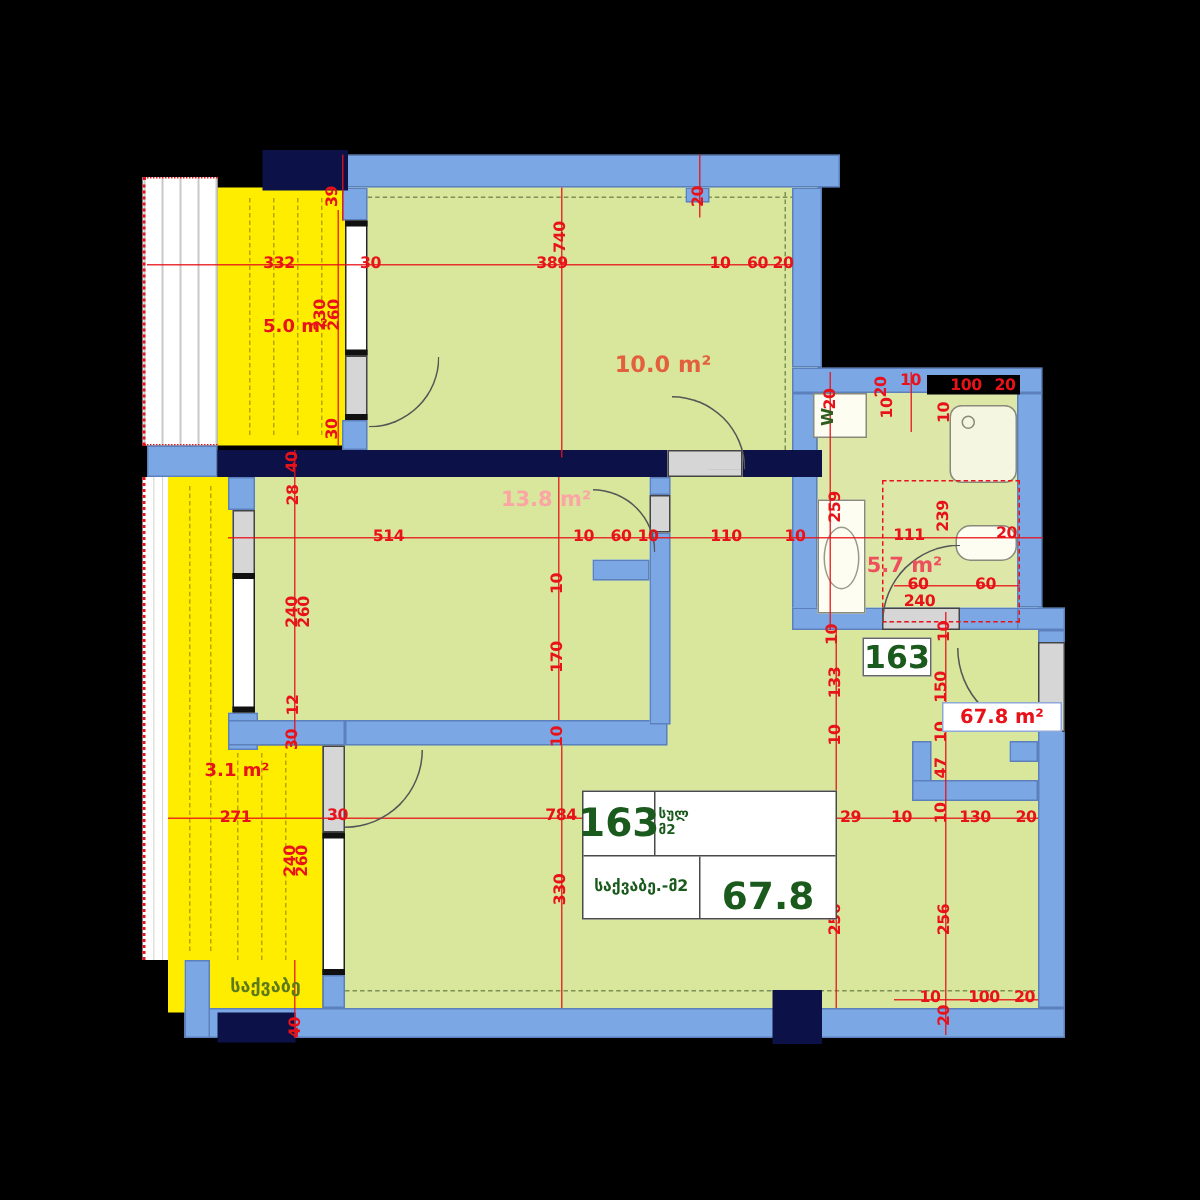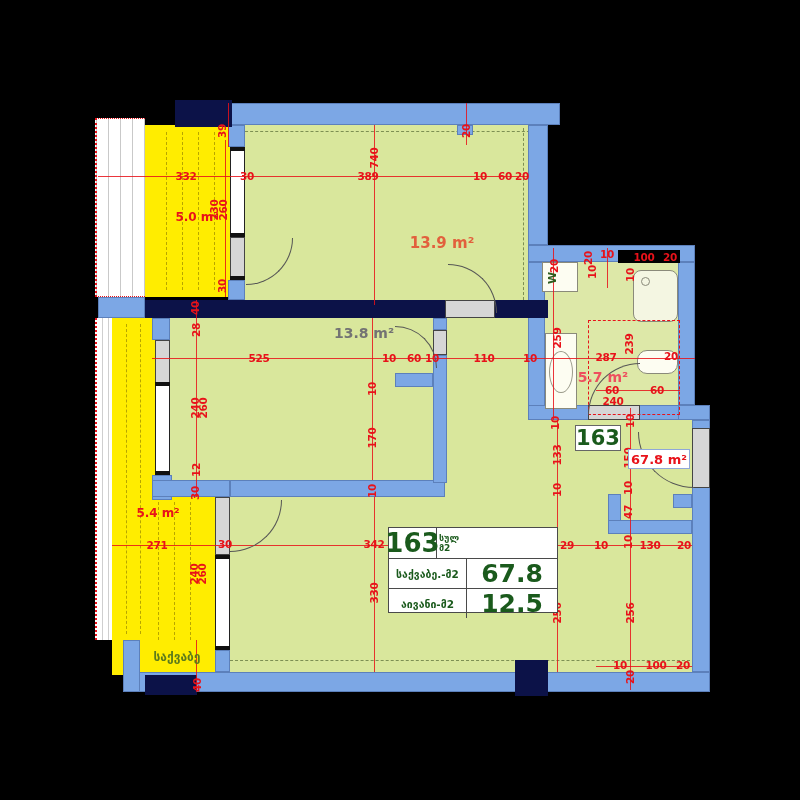--- a/index.html
+++ b/index.html
@@ -40,54 +40,50 @@
   #box678{border:1px solid #8fa8d8;font-weight:700;font-size:13px;color:#e8121a;}
   #areatable{position:absolute;left:388px;top:527px;width:170px;height:86px;background:#fff;
              border:1px solid #4a4a4a;box-sizing:border-box;display:flex;flex-direction:column;z-index:42;
              color:#1a5a1c;}
   #areatable .row{display:flex;flex:1;border-bottom:1px solid #4a4a4a;align-items:stretch;}
   #areatable .row:last-child{border-bottom:none;}
   .c163{width:47px;display:flex;align-items:center;justify-content:center;font-weight:700;font-size:26px;border-right:1px solid #4a4a4a;}
   .csul{width:30px;display:flex;flex-direction:column;align-items:flex-start;justify-content:center;font-weight:700;font-size:9px;line-height:1.15;padding-left:2px;box-sizing:border-box;}
   .clab{width:78px;display:flex;align-items:center;justify-content:center;font-weight:700;font-size:10.5px;border-right:1px solid #4a4a4a;box-sizing:border-box;}
   .cval{flex:1;display:flex;align-items:center;justify-content:center;font-weight:700;font-size:25px;border-left:1px solid #4a4a4a;box-sizing:border-box;}
-  .row2 .cval,.row3 .cval{border-left:none;}
+  .row2 .cval,.row3 .cval{border-left:none;margin-top:12px;}
   #washer-label{position:absolute;left:552px;top:278px;transform:translate(-50%,-50%) rotate(-90deg);
      font-size:11px;font-weight:700;color:#2e5c1e;z-index:41;}
   #boiler-label{position:absolute;left:177px;top:657px;transform:translate(-50%,-50%);
      font-size:12px;font-weight:700;color:#5c7a1c;z-index:41;}
 </style>
 </head>
 <body>
 
 <div id="stage">
 
   <div id="box163" class="notebox" style="left:575px;top:425px;width:46px;height:26px;">
     <span>163</span>
   </div>
 
-  <div id="box678" class="notebox" style="left:628px;top:449px;width:62px;height:20px;">
+  <div id="box678" class="notebox" style="left:628px;top:468px;width:80px;height:20px;">
     <span>67.8 m²</span>
   </div>
 
   <div id="areatable">
     <div class="row row1">
       <div class="c163">163</div>
       <div class="csul">
         <span>სულ</span>
         <span>მ2</span>
       </div>
     </div>
     <div class="row row2">
       <div class="clab">საქვაბე.-მ2</div>
       <div class="cval">67.8</div>
-    </div>
-    <div class="row row3">
-      <div class="clab">აივანი-მ2</div>
-      <div class="cval">12.5</div>
     </div>
   </div>
 
   <span id="washer-label">W</span>
   <span id="boiler-label">საქვაბე</span>
 <div class="abs g" style="left: 230px; top: 115px; width: 315px; height: 190px; z-index: 1;"></div>
     <div class="abs g" style="left: 152px; top: 300px; width: 293px; height: 197px; z-index: 1;"></div>
     <div class="abs g" style="left: 445px; top: 300px; width: 247px; height: 390px; z-index: 1;"></div>
     <div class="abs g2" style="left: 545px; top: 262px; width: 133px; height: 148px; z-index: 1;"></div>
     <div class="abs g" style="left: 230px; top: 480px; width: 462px; height: 192px; z-index: 1;"></div>
@@ -193,42 +189,42 @@
     <span class="dim v" style="left: 374px; top: 158px;">740</span>
     <span class="dim" style="left: 480px; top: 176px;">10</span>
     <span class="dim" style="left: 505px; top: 176px;">60</span>
     <span class="dim" style="left: 522px; top: 176px;">20</span>
     <span class="dim v" style="left: 466px; top: 131px;">20</span>
     <span class="dim v" style="left: 214px; top: 210px;">230</span>
     <span class="dim v" style="left: 223px; top: 210px;">260</span>
     <span class="dim v" style="left: 222px; top: 286px;">30</span>
     <span class="dim v" style="left: 195px; top: 308px;">40</span>
     <span class="dim v" style="left: 196px; top: 330px;">28</span>
-    <span class="dim" style="left: 259px; top: 358px;">525</span>
+    <span class="dim" style="left: 259px; top: 358px;">514</span>
     <span class="dim v" style="left: 195px; top: 408px;">240</span>
     <span class="dim v" style="left: 203px; top: 408px;">260</span>
     <span class="dim v" style="left: 196px; top: 470px;">12</span>
     <span class="dim v" style="left: 195px; top: 493px;">30</span>
     <span class="dim" style="left: 389px; top: 358px;">10</span>
     <span class="dim" style="left: 414px; top: 358px;">60</span>
     <span class="dim" style="left: 432px; top: 358px;">10</span>
     <span class="dim" style="left: 484px; top: 358px;">110</span>
     <span class="dim" style="left: 530px; top: 358px;">10</span>
     <span class="dim v" style="left: 372px; top: 389px;">10</span>
     <span class="dim v" style="left: 372px; top: 438px;">170</span>
     <span class="dim v" style="left: 372px; top: 491px;">10</span>
     <span class="dim v" style="left: 557px; top: 338px;">259</span>
     <span class="dim v" style="left: 554px; top: 266px;">20</span>
     <span class="dim v" style="left: 588px; top: 258px;">20</span>
     <span class="dim v" style="left: 592px; top: 272px;">10</span>
     <span class="dim" style="left: 607px; top: 254px;">10</span>
     <span class="dim v" style="left: 630px; top: 275px;">10</span>
     <span class="dim" style="left: 644px; top: 257px;">100</span>
     <span class="dim" style="left: 670px; top: 257px;">20</span>
-    <span class="dim" style="left: 606px; top: 357px;">287</span>
+    <span class="dim" style="left: 606px; top: 357px;">111</span>
     <span class="dim v" style="left: 629px; top: 344px;">239</span>
     <span class="dim" style="left: 671px; top: 356px;">20</span>
     <span class="dim" style="left: 612px; top: 390px;">60</span>
     <span class="dim" style="left: 657px; top: 390px;">60</span>
     <span class="dim" style="left: 613px; top: 401px;">240</span>
     <span class="dim v" style="left: 555px; top: 423px;">10</span>
     <span class="dim v" style="left: 630px; top: 421px;">10</span>
     <span class="dim v" style="left: 557px; top: 455px;">133</span>
     <span class="dim v" style="left: 557px; top: 490px;">10</span>
     <span class="dim v" style="left: 628px; top: 458px;">150</span>
@@ -238,27 +234,27 @@
     <span class="dim" style="left: 567px; top: 545px;">29</span>
     <span class="dim" style="left: 601px; top: 545px;">10</span>
     <span class="dim" style="left: 650px; top: 545px;">130</span>
     <span class="dim" style="left: 684px; top: 545px;">20</span>
     <span class="dim v" style="left: 557px; top: 613px;">256</span>
     <span class="dim v" style="left: 630px; top: 613px;">256</span>
     <span class="dim" style="left: 620px; top: 665px;">10</span>
     <span class="dim" style="left: 656px; top: 665px;">100</span>
     <span class="dim" style="left: 683px; top: 665px;">20</span>
     <span class="dim v" style="left: 630px; top: 677px;">20</span>
-    <span class="dim" style="left: 374px; top: 544px;">342</span>
+    <span class="dim" style="left: 374px; top: 544px;">784</span>
     <span class="dim v" style="left: 374px; top: 593px;">330</span>
     <span class="dim" style="left: 225px; top: 544px;">30</span>
     <span class="dim" style="left: 157px; top: 545px;">271</span>
     <span class="dim v" style="left: 194px; top: 574px;">240</span>
     <span class="dim v" style="left: 202px; top: 574px;">260</span>
     <span class="dim v" style="left: 197px; top: 685px;">40</span>
     <span class="dim" style="left: 516px; top: 544px;">10</span>
     <span class="dim v" style="left: 551px; top: 541px;">10</span>
     <span class="roomlabel" style="left: 197px; top: 217px; color: rgb(232, 18, 26); font-size: 12px;">5.0 m²</span>
-    <span class="roomlabel" style="left: 442px; top: 243px; color: rgb(226, 96, 61); font-size: 15px;">13.9 m²</span>
-    <span class="roomlabel" style="left: 364px; top: 333px; color: #737373; font-size: 14px;">13.8 m²</span>
+    <span class="roomlabel" style="left: 442px; top: 243px; color: rgb(226, 96, 61); font-size: 15px;">10.0 m²</span>
+    <span class="roomlabel" style="left: 364px; top: 333px; color: #fca5a5; font-size: 14px;">13.8 m²</span>
     <span class="roomlabel" style="left: 603px; top: 377px; color: rgb(238, 79, 94); font-size: 14px;">5.7 m²</span>
-    <span class="roomlabel" style="left: 158px; top: 513px; color: rgb(232, 18, 26); font-size: 12px;">5.4 m²</span>
+    <span class="roomlabel" style="left: 158px; top: 513px; color: rgb(232, 18, 26); font-size: 12px;">3.1 m²</span>
   </div>
 
 </body></html>

